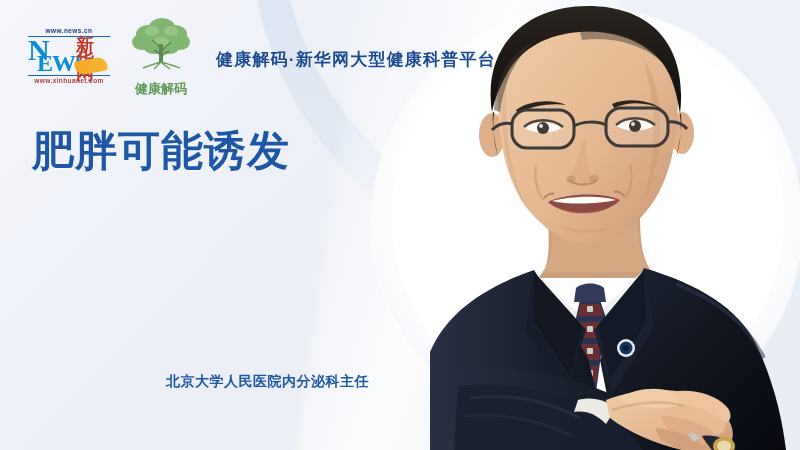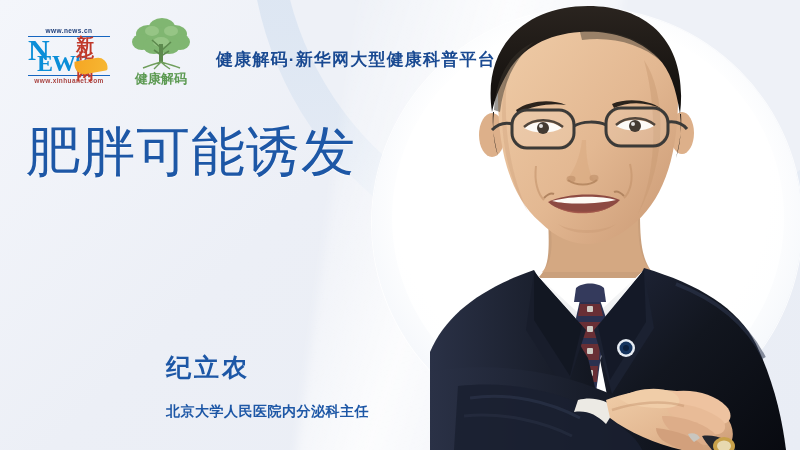--- a/index.html
+++ b/index.html
@@ -94,42 +94,43 @@
     position:absolute; left:46px; top:22px;
     width:34px; height:14px;
     background:linear-gradient(100deg,#f5a623,#f7b733);
     border-radius:0 14px 2px 14px;
     transform:rotate(-10deg) skewX(-12deg);
   }
 
   .logo-tree { position:absolute; left:122px; top:18px; width:78px; height:70px; }
   .tree-svg { position:absolute; left:6px; top:0; }
   .tree-cn {
-    position:absolute; left:0; top:52px; width:78px;
+    position:absolute; left:0; top:62px; width:78px;
     text-align:center; font-size:13px; font-weight:bold;
     color:#5c9a52; letter-spacing:0px;
     font-family:"Liberation Sans",sans-serif;
   }
 
   .header-tagline {
     position:absolute; left:216px; top:48px;
     font-size:17px; font-weight:bold; color:#1a4a92;
     letter-spacing:1.2px;
     text-shadow:0 1px 0 rgba(255,255,255,.6);
     text-align:right;
   }
 
   
   .title-block { position:absolute; left:26px; top:123px; z-index:6; }
   .title-line {
-    font-size:54px; font-weight:normal; color:#1d57a6;
+    font-size:42px; font-weight:bold; color:#1d57a6;
     line-height:56px; letter-spacing:1px;
     white-space:nowrap;
     text-shadow:0 1px 1px rgba(255,255,255,.7);
     font-family:"Liberation Sans","DejaVu Sans",sans-serif;
+    margin-left:6px;
   }
 
   
   .speaker-block {
     position:absolute; left:166px; top:352px; z-index:6;
   }
   .speaker-name {
     font-size:25px; font-weight:bold; color:#1d57a6;
     line-height:30px; letter-spacing:3px;
   }
@@ -353,17 +354,16 @@
     </div>
 
     <div class="header-tagline">健康解码·新华网大型健康科普平台</div>
   </div>
 
   <div class="title-block">
     <div class="title-line">肥胖可能诱发</div>
   </div>
 
   <div class="speaker-block">
-    <div class="speaker-name">纪立农</div>
     <div class="speaker-role">北京大学人民医院内分泌科主任</div>
   </div>
 
 </div>
 
 </body></html>

